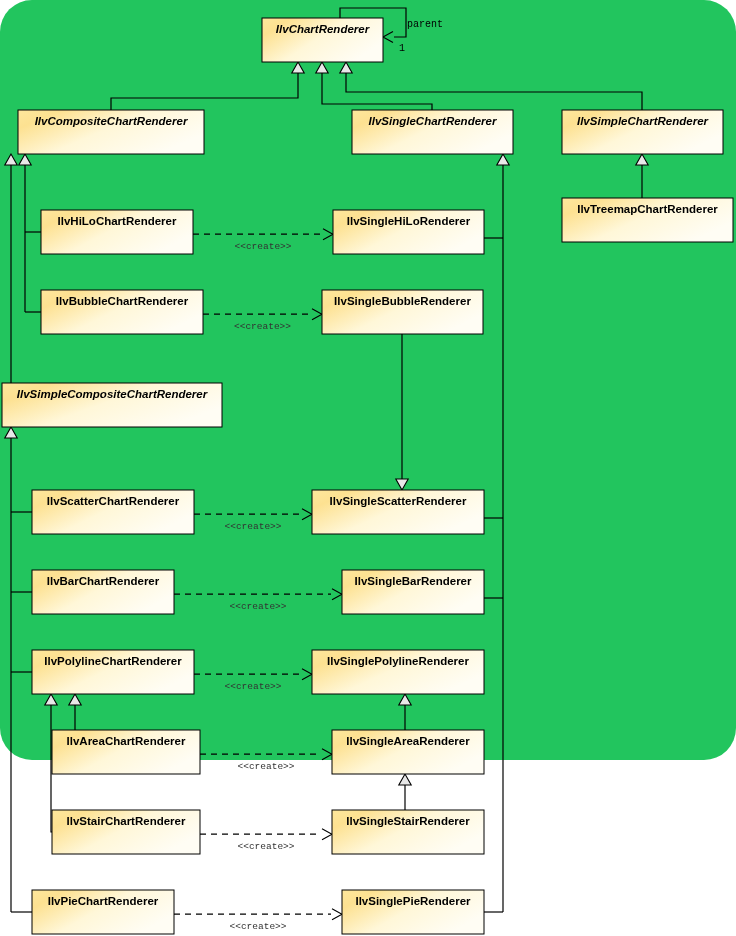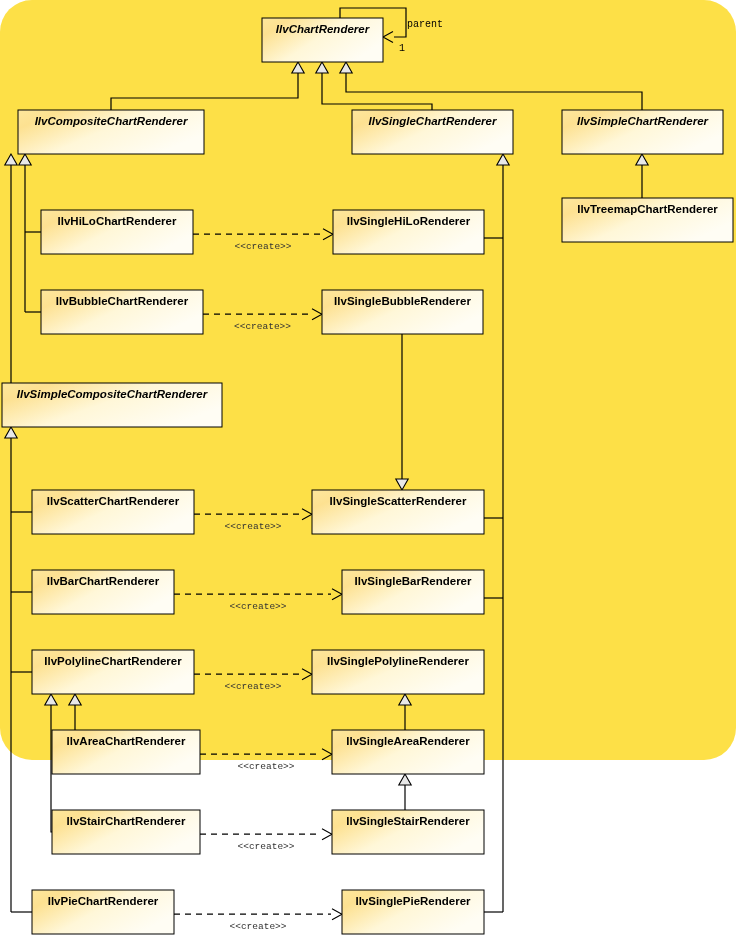--- a/index.html
+++ b/index.html
@@ -10,21 +10,21 @@
   body {
     width: 736px;
     height: 936px;
     font-family: "Liberation Sans", sans-serif;
     overflow: hidden;
   }
   #diagram-root {
     position: relative;
     width: 736px;
     height: 760px;
-    background: #fde047;
+    background: #22c55e;
     border-radius: 32px;
   }
   svg#uml-canvas {
     position: absolute;
     left: 0;
     top: 0;
     width: 736px;
     height: 936px;
     display: block;
   }

